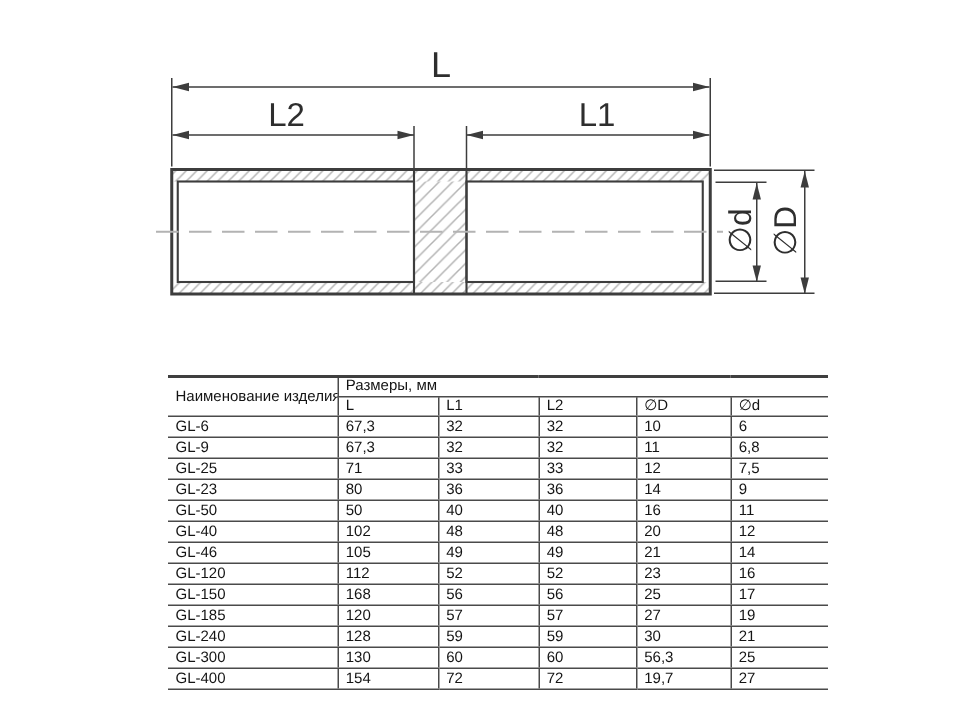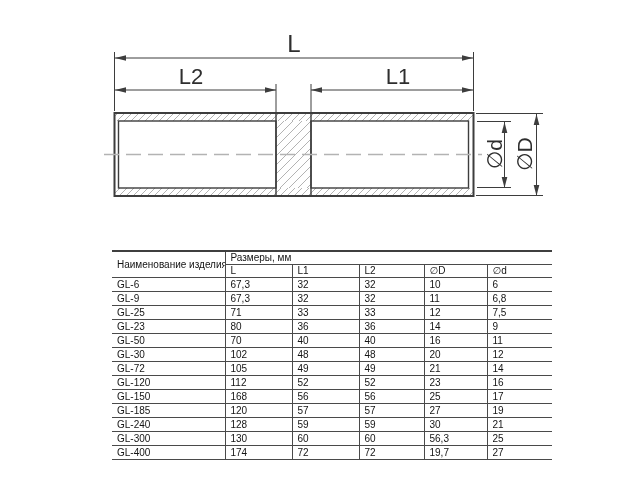--- a/index.html
+++ b/index.html
@@ -179,36 +179,36 @@
         <tr>
       <td>GL-23</td>
       <td class="v-sep">80</td>
       <td class="v-sep">36</td>
       <td class="v-sep">36</td>
       <td class="v-sep">14</td>
       <td class="v-sep">9</td>
     </tr>
         <tr>
       <td>GL-50</td>
-      <td class="v-sep">70</td>
+      <td class="v-sep">50</td>
       <td class="v-sep">40</td>
       <td class="v-sep">40</td>
       <td class="v-sep">16</td>
       <td class="v-sep">11</td>
     </tr>
         <tr>
-      <td>GL-30</td>
+      <td>GL-40</td>
       <td class="v-sep">102</td>
       <td class="v-sep">48</td>
       <td class="v-sep">48</td>
       <td class="v-sep">20</td>
       <td class="v-sep">12</td>
     </tr>
         <tr>
-      <td>GL-72</td>
+      <td>GL-46</td>
       <td class="v-sep">105</td>
       <td class="v-sep">49</td>
       <td class="v-sep">49</td>
       <td class="v-sep">21</td>
       <td class="v-sep">14</td>
     </tr>
         <tr>
       <td>GL-120</td>
       <td class="v-sep">112</td>
       <td class="v-sep">52</td>
@@ -243,21 +243,21 @@
         <tr>
       <td>GL-300</td>
       <td class="v-sep">130</td>
       <td class="v-sep">60</td>
       <td class="v-sep">60</td>
       <td class="v-sep">56,3</td>
       <td class="v-sep">25</td>
     </tr>
         <tr>
       <td>GL-400</td>
-      <td class="v-sep">174</td>
+      <td class="v-sep">154</td>
       <td class="v-sep">72</td>
       <td class="v-sep">72</td>
       <td class="v-sep">19,7</td>
       <td class="v-sep">27</td>
     </tr>
       </tbody>
   </table>
 
 </div>
 

